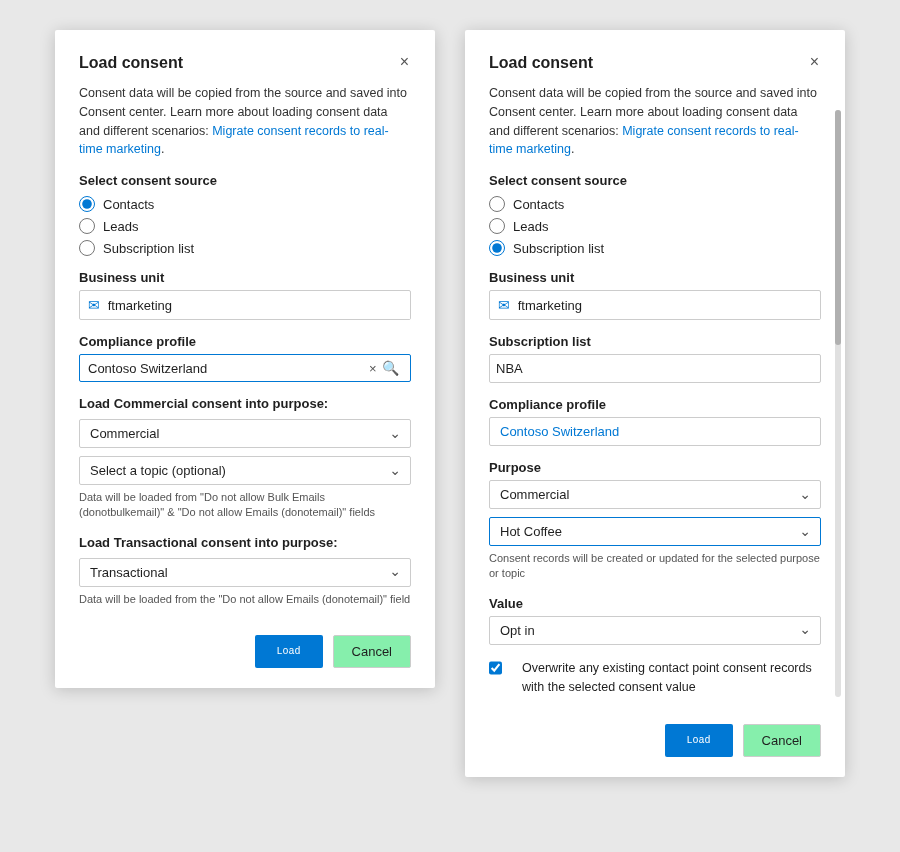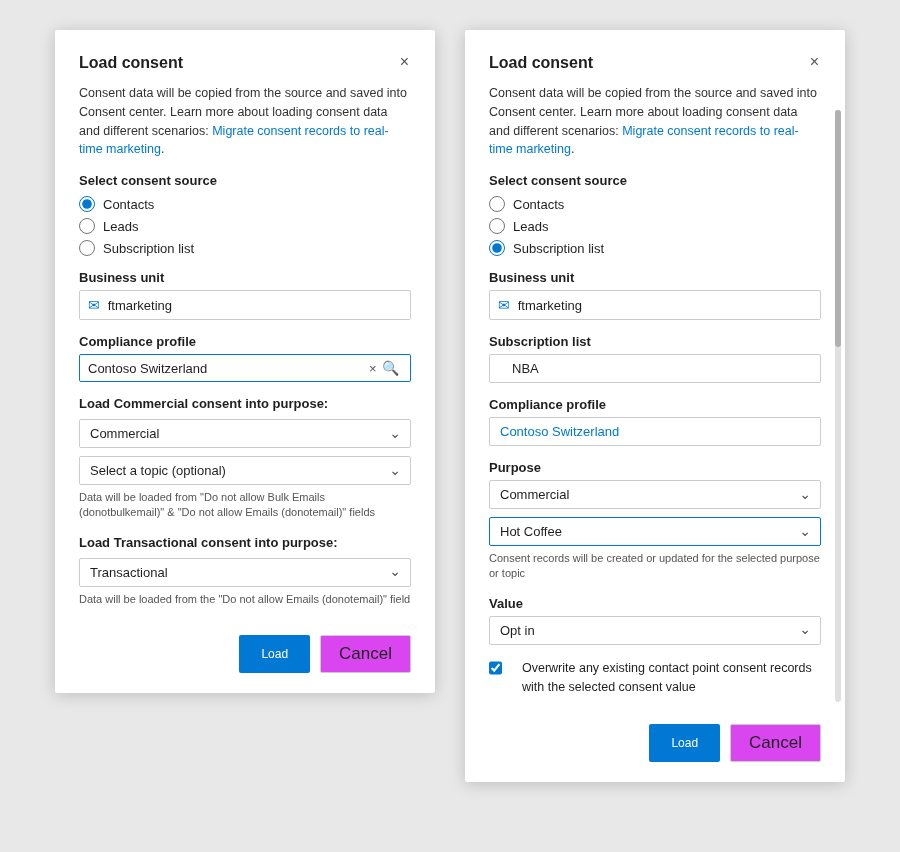--- a/index.html
+++ b/index.html
@@ -85,21 +85,21 @@
     .field-label {
       font-weight: 600;
       font-size: 13px;
       margin-bottom: 5px;
       color: #1f1f1f;
     }
     .text-input {
       width: 100%;
       border: 1px solid #ccc;
       border-radius: 2px;
-      padding: 6px 22px;
+      padding: 6px 6px;
       font-size: 13px;
       color: #1f1f1f;
       background: #fff;
       outline: none;
     }
     .text-input-icon {
       display: flex;
       align-items: center;
       border: 1px solid #ccc;
       border-radius: 2px;
@@ -205,31 +205,32 @@
       gap: 10px;
       margin-top: 24px;
       padding-top: 4px;
     }
     .btn-primary {
       background: #0078d4;
       color: #fff;
       border: none;
       border-radius: 2px;
       padding: 8px 22px;
-      font-size: 12px;
+      font-size: 10px;
       font-weight: 500;
       cursor: pointer;
+      font-family: Liberation Mono, monospace;
     }
     .btn-secondary {
-      background: #d946ef;
+      background: #86efac;
       color: #1f1f1f;
       border: 1px solid #ccc;
       border-radius: 2px;
       padding: 8px 18px;
-      font-size: 17px;
+      font-size: 13px;
       font-weight: 500;
       cursor: pointer;
     }
     .checkbox-row {
       display: flex;
       align-items: flex-start;
       gap: 20px;
       margin-top: 10px;
     }
     .checkbox-row input[type="checkbox"] {

